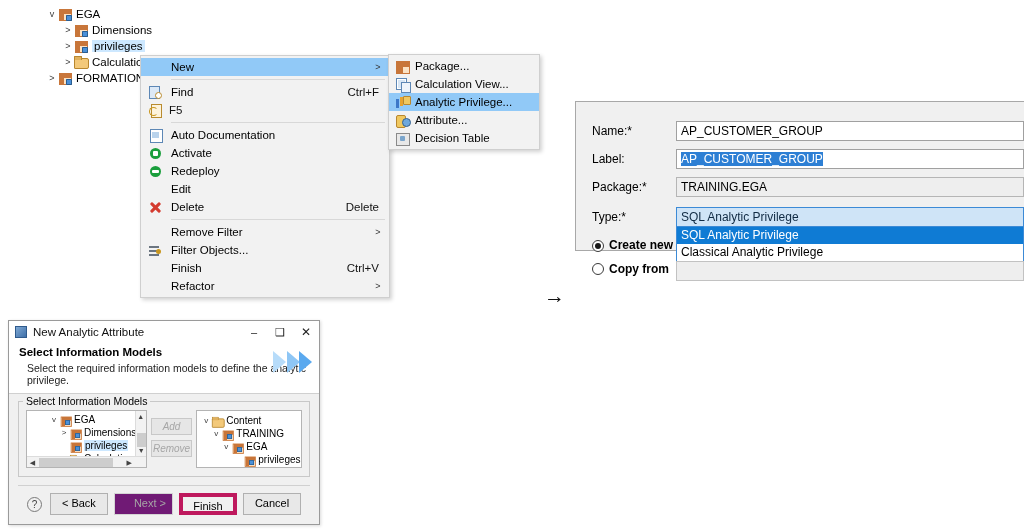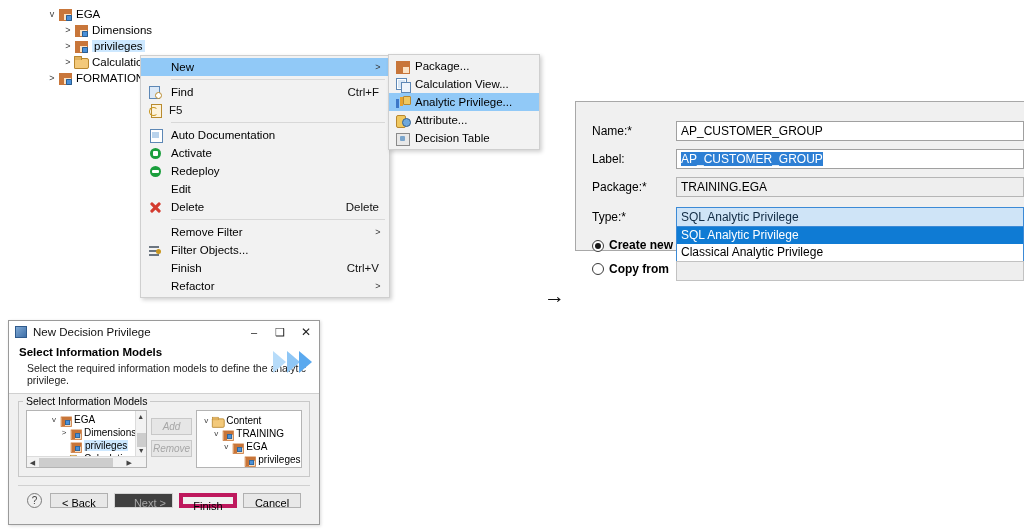--- a/index.html
+++ b/index.html
@@ -218,25 +218,25 @@
     height: 17px; line-height: 16px; text-align: center; font-size: 10px;
     background: #e6e6e6; border: 1px solid #c8c8c8; color: #a6a6a6; margin-bottom: 5px; font-style: italic;
   }
   .wiz-foot-sep { height:1px; background:#d0d0d0; margin-top: 8px; }
   .wiz-foot { display: flex; align-items: center; padding: 7px 9px 0 9px; }
   .helpq {
     width: 15px; height: 15px; border-radius: 50%; border: 1px solid #7a7a7a;
     font-size: 10px; text-align: center; line-height: 14px; color: #444; flex: 0 0 15px;
   }
   .fbtn {
-    height: 15px; line-height: 18px; text-align: center; font-size: 11px;
+    height: 22px; line-height: 18px; text-align: center; font-size: 11px;
     background: #e8e8e8; border: 1px solid #b0b0b0; min-width: 58px; margin-left: 6px;
     padding: 0 6px; color: #000;
   }
-  .fbtn.disabled { color: #a6a6a6; background: #404040; border-color: #d4d4d4; padding-left: 19px; }
+  .fbtn.disabled { color: #a6a6a6; background: #701a75; border-color: #d4d4d4; padding-left: 19px; }
   .fbtn.default { border: 4px solid #be185d; background: #f0f0f0; }
 </style>
 </head>
 <body>
 
 <div class="stage">
 
   <div class="tree">
     <div class="tnode" style="padding-left:0px">
       <span class="twist">v</span>
@@ -422,21 +422,21 @@
 
       <div class="gray-field" style="position:absolute; left:100px; right:0; top:159px;"></div>
 
     </div>
   </div>
 
   <div class="wiz">
 
     <div class="wiz-title">
       <span class="wiz-ico"></span>
-      <span class="wiz-title-text">New Decision Privilege</span>
+      <span class="wiz-title-text">New Analytic Attribute</span>
       <span class="wbtn">–</span>
       <span class="wbtn">❑</span>
       <span class="wbtn close">✕</span>
     </div>
 
     <div class="wiz-head">
       <div class="wiz-banner">
         <i class="chev c1"></i>
           <i class="chev c2"></i>
           <i class="chev c3"></i>

